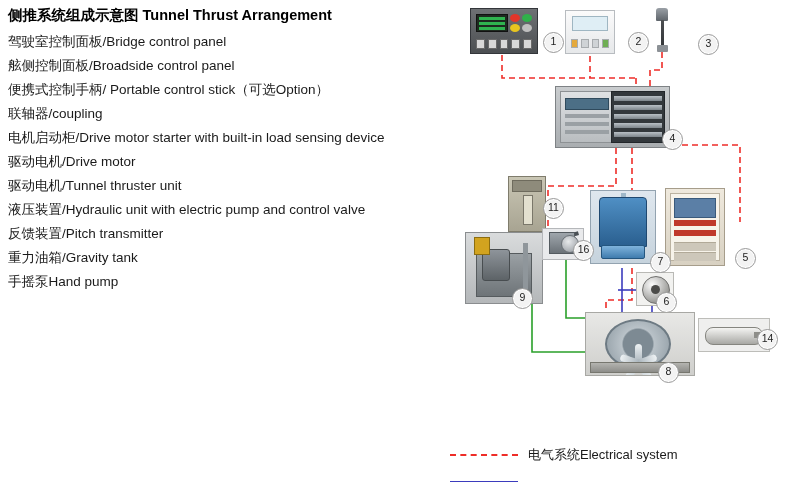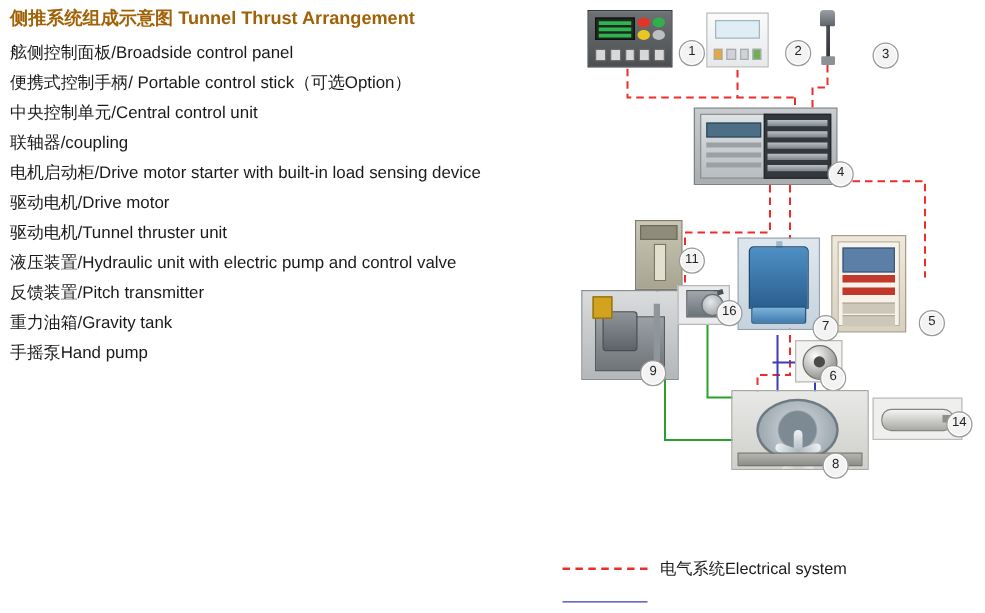--- a/index.html
+++ b/index.html
@@ -22,21 +22,21 @@
   
   #text-list {
     position: absolute;
     left: 8px;
     top: 6px;
     width: 450px;
   }
   .list-title {
     font-size: 14.5px;
     font-weight: bold;
-    color: #a16207;
+    color: #000000;
     line-height: 19px;
     margin-bottom: 5px;
     white-space: nowrap;
   }
   .list-item {
     font-size: 13.5px;
     color: #1a1a1a;
     line-height: 24px;
     white-space: nowrap;
   }
@@ -358,23 +358,23 @@
     border: 1px solid #6b7177;
   }
 </style>
 </head>
 <body>
 
 <div id="root">
 
   <div id="text-list">
     <div class="list-title">侧推系统组成示意图 Tunnel Thrust Arrangement</div>
+    <div class="list-item">驾驶室控制面板/Bridge control panel</div>
     <div class="list-item">舷侧控制面板/Broadside control panel</div>
     <div class="list-item">便携式控制手柄/ Portable control stick（可选Option）</div>
-    <div class="list-item">中央控制单元/Central control unit</div>
     <div class="list-item">联轴器/coupling</div>
     <div class="list-item">电机启动柜/Drive motor starter with built-in load sensing device</div>
     <div class="list-item">驱动电机/Drive motor</div>
     <div class="list-item">驱动电机/Tunnel thruster unit</div>
     <div class="list-item">液压装置/Hydraulic unit with electric pump and control valve</div>
     <div class="list-item">反馈装置/Pitch transmitter</div>
     <div class="list-item">重力油箱/Gravity tank</div>
     <div class="list-item">手摇泵Hand pump</div>
   </div>
 

